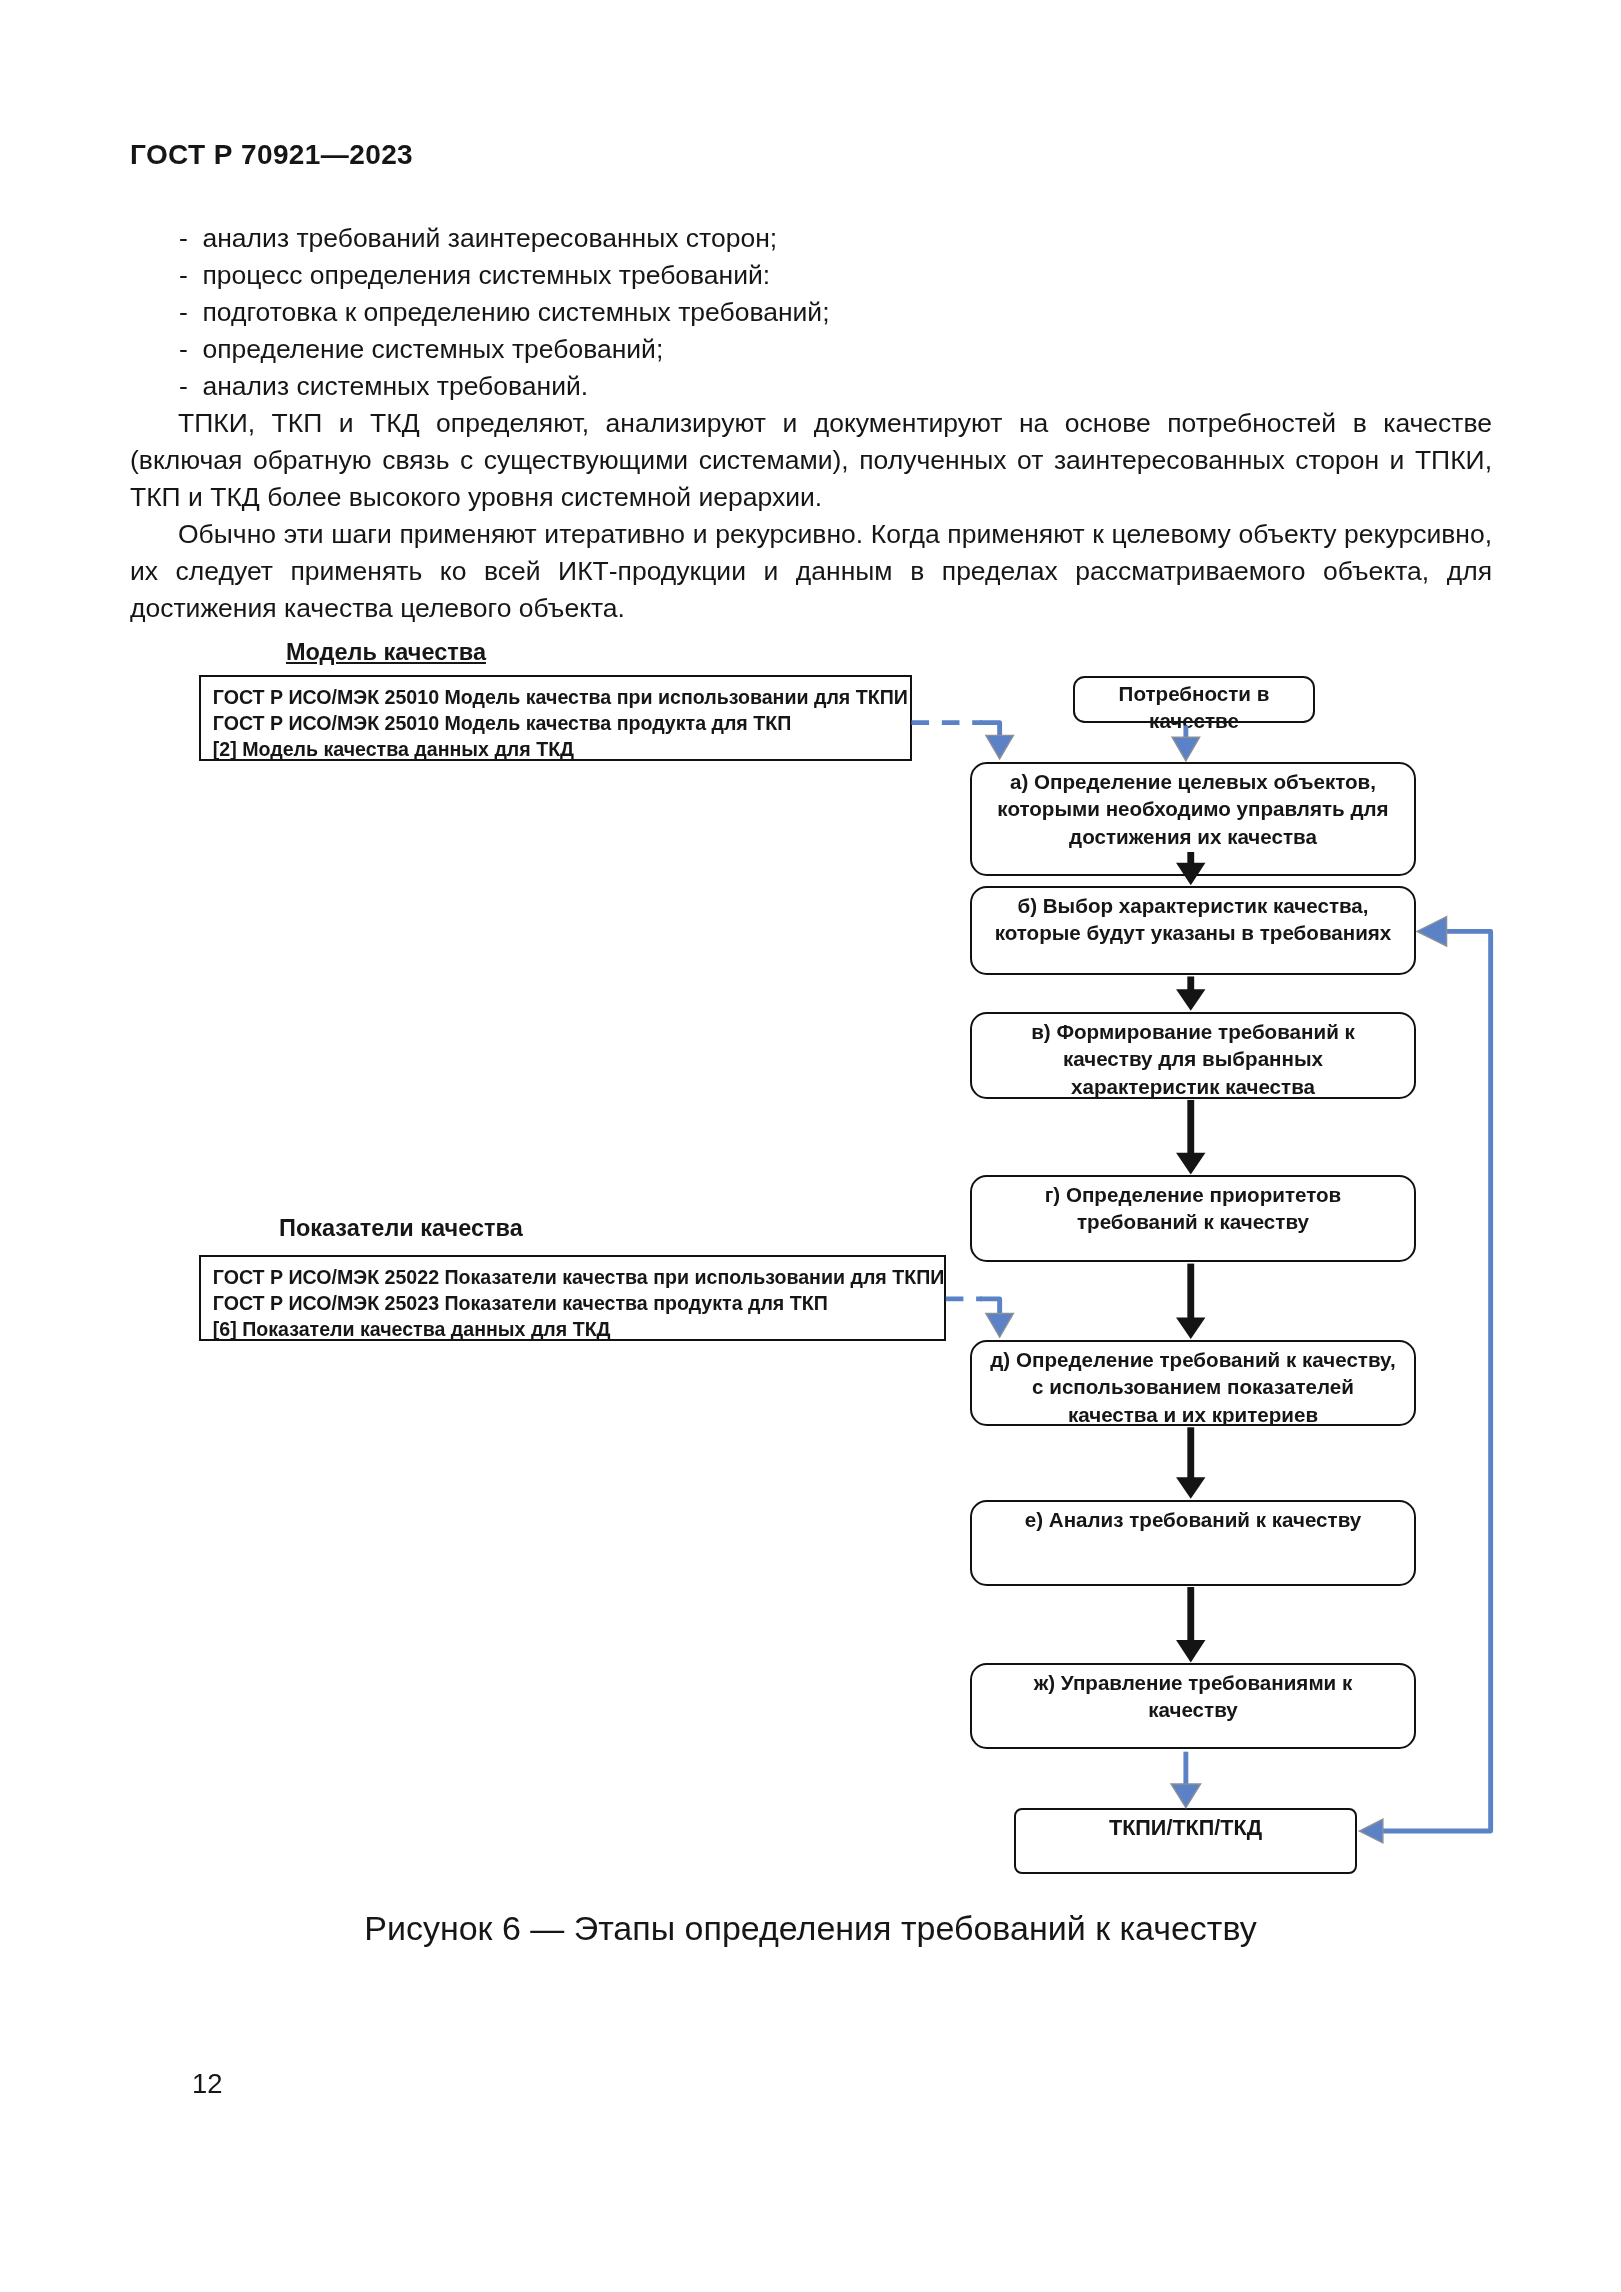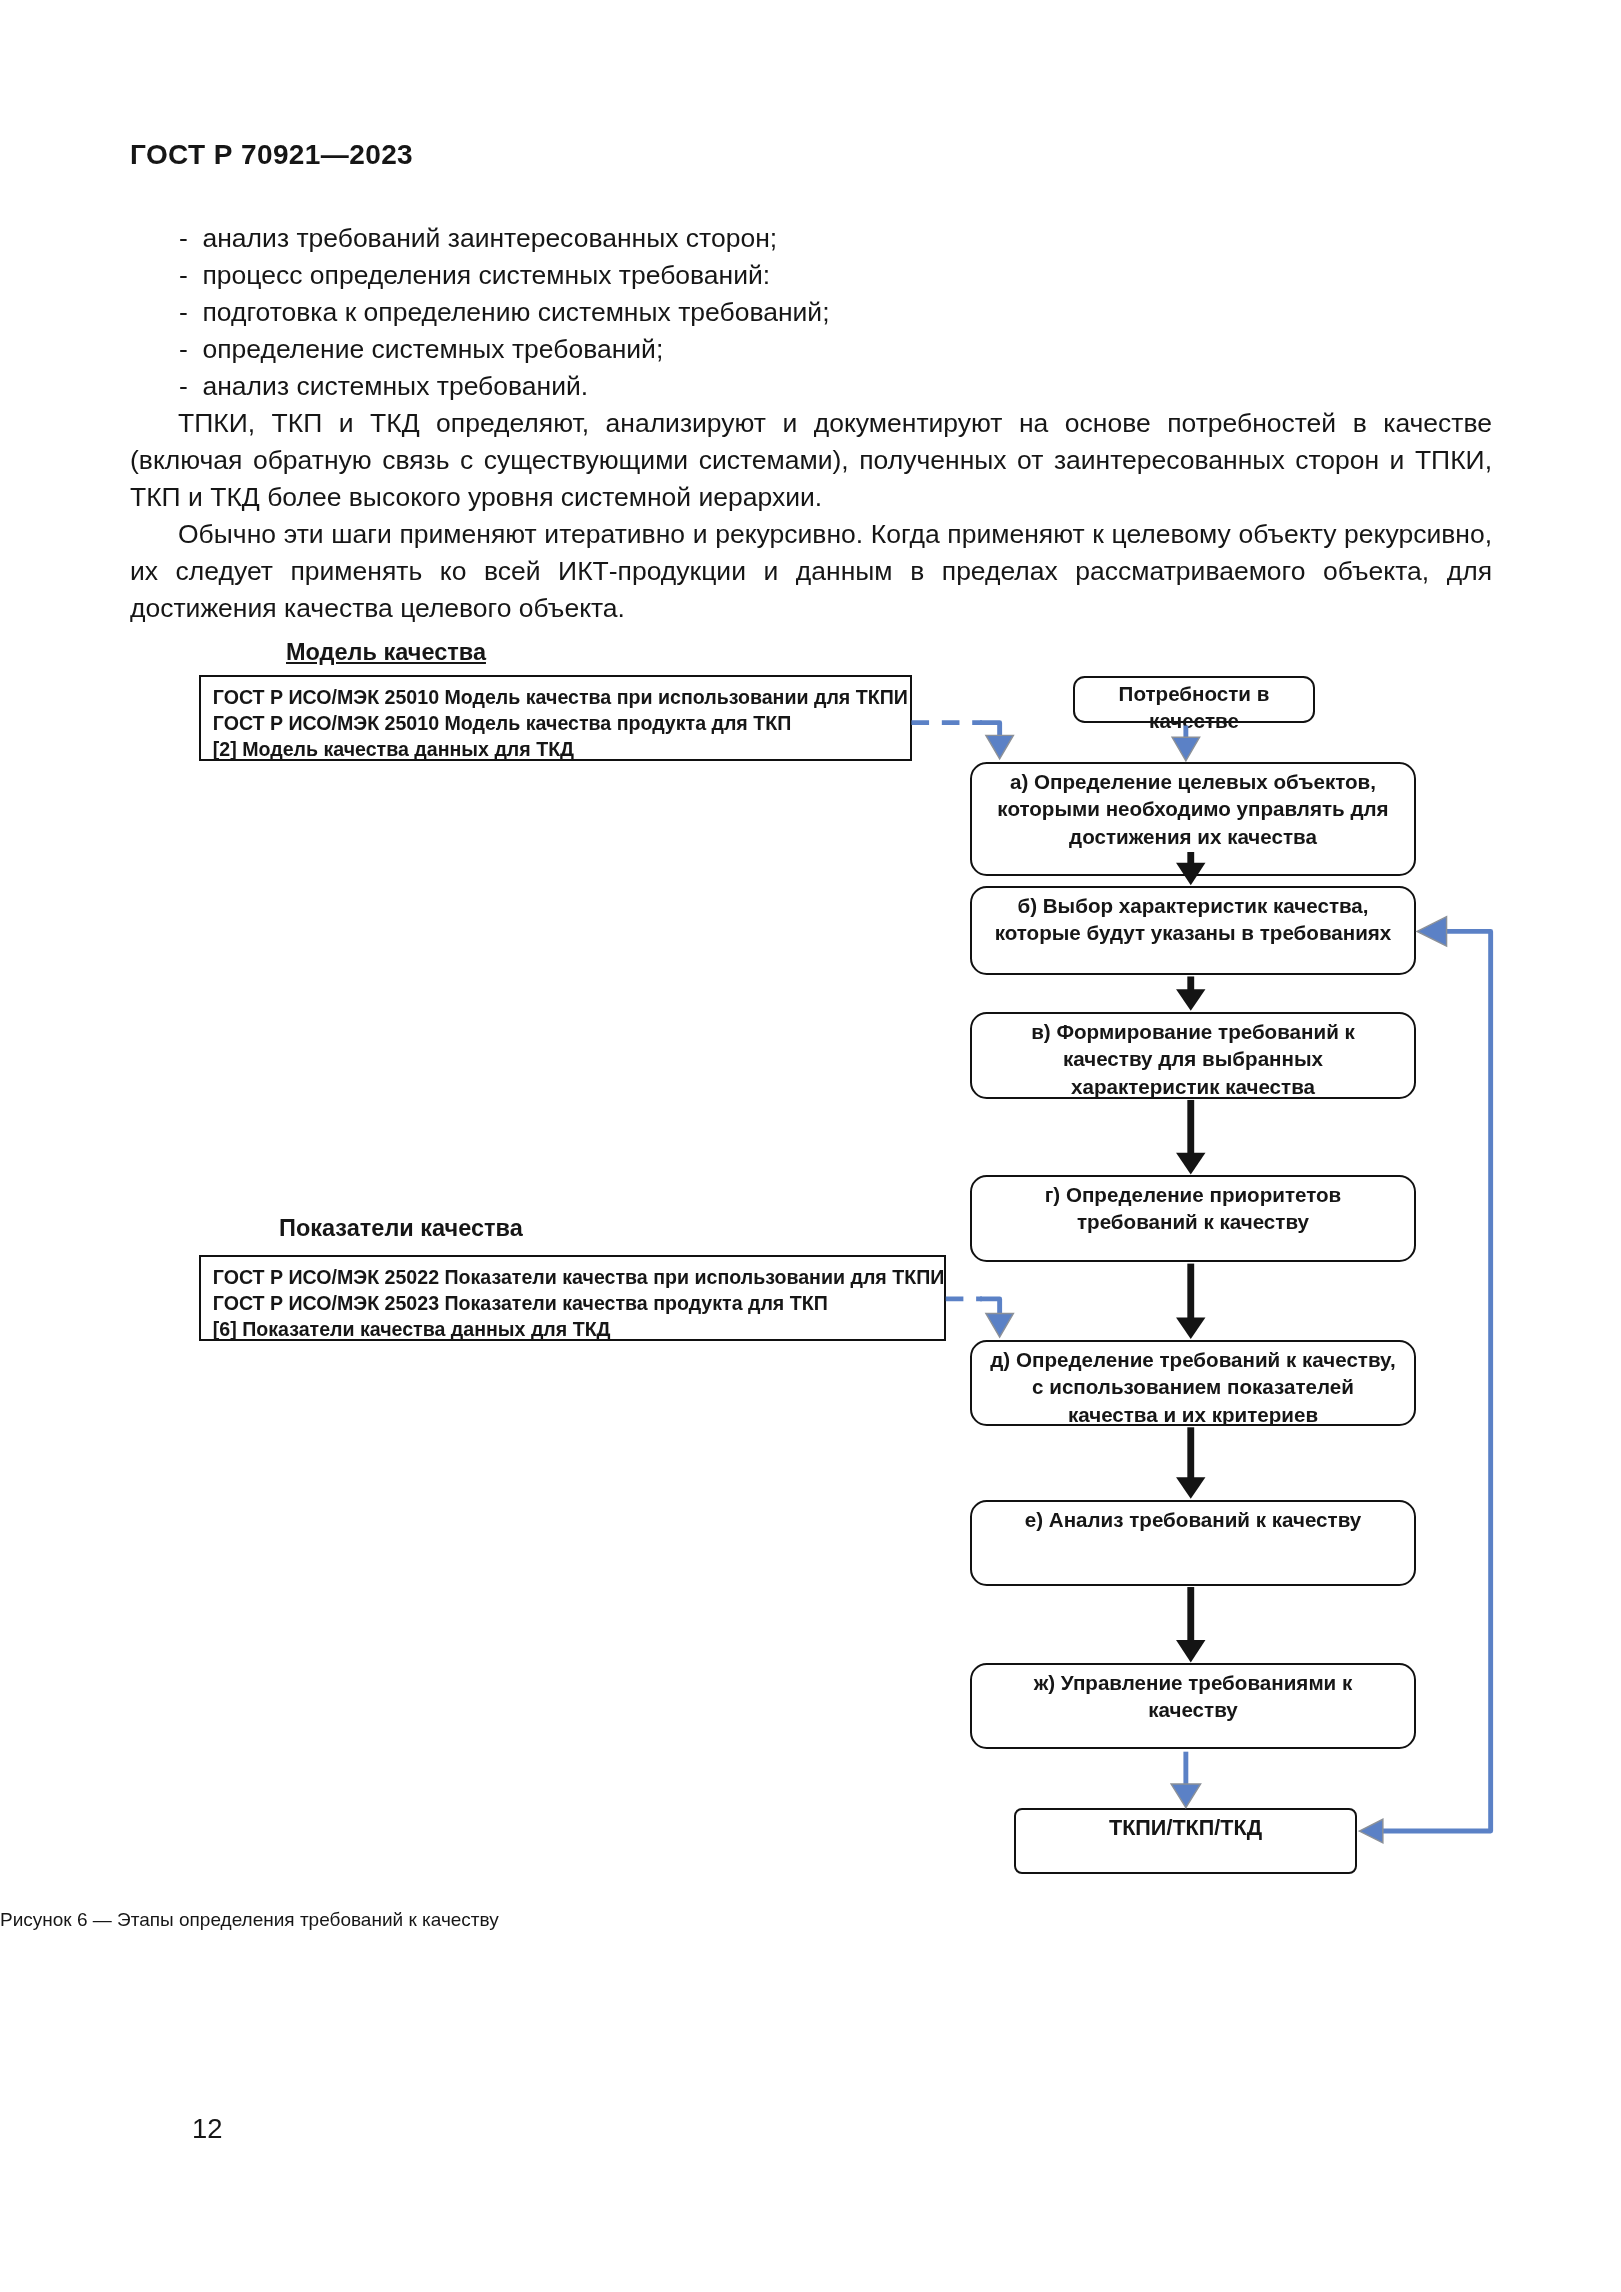--- a/index.html
+++ b/index.html
@@ -18,22 +18,22 @@
   .ref-box { position:absolute; box-sizing:border-box; border:2.9px solid #111; background:#fff;
              padding:6.9px 7.8px 4.9px 11.8px; font-size:19.6px; font-weight:bold; line-height:26px; white-space:nowrap; }
   .dg-box { position:absolute; box-sizing:border-box; border:2.9px solid #111; border-radius:16.7px; background:#fff;
             display:flex; align-items:flex-start; justify-content:center; text-align:center;
             font-size:20.6px; font-weight:bold; line-height:27.4px; padding:3.9px 15.7px; }
   .dg-box.needs { border-radius:11.8px; padding:2px 9.8px; }
   .dg-box.sq { border-radius:8px; font-size:21.6px; }
 
   .connectors { position:absolute; left:0; top:0; }
 
-  .fig-caption { position:absolute; left:0; top:1909px; width:1621px; font-size:19px; }
-  .page-number { position:absolute; left:192px; top:2068px; font-size:27.4px;margin-top:45px; }
+  .fig-caption { position:absolute; left:0; top:1909px; width:1621px; text-align:center; font-size:34px; }
+  .page-number { position:absolute; left:192px; top:2068px; font-size:27.4px; }
 </style>
 </head>
 <body>
 
 <div class="page">
 
   <div class="doc-header">ГОСТ Р 70921—2023</div>
 
   <div class="textblock">
     <div class="li"><span class="dash">-</span><span>анализ требований заинтересованных сторон;</span></div>

